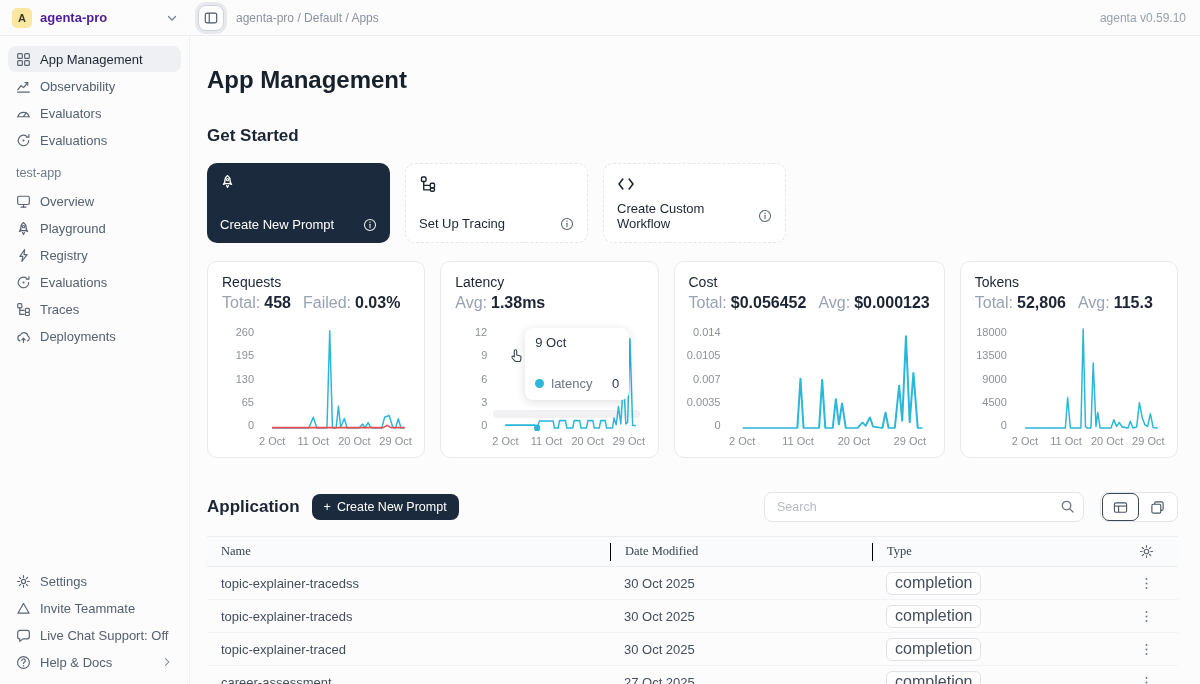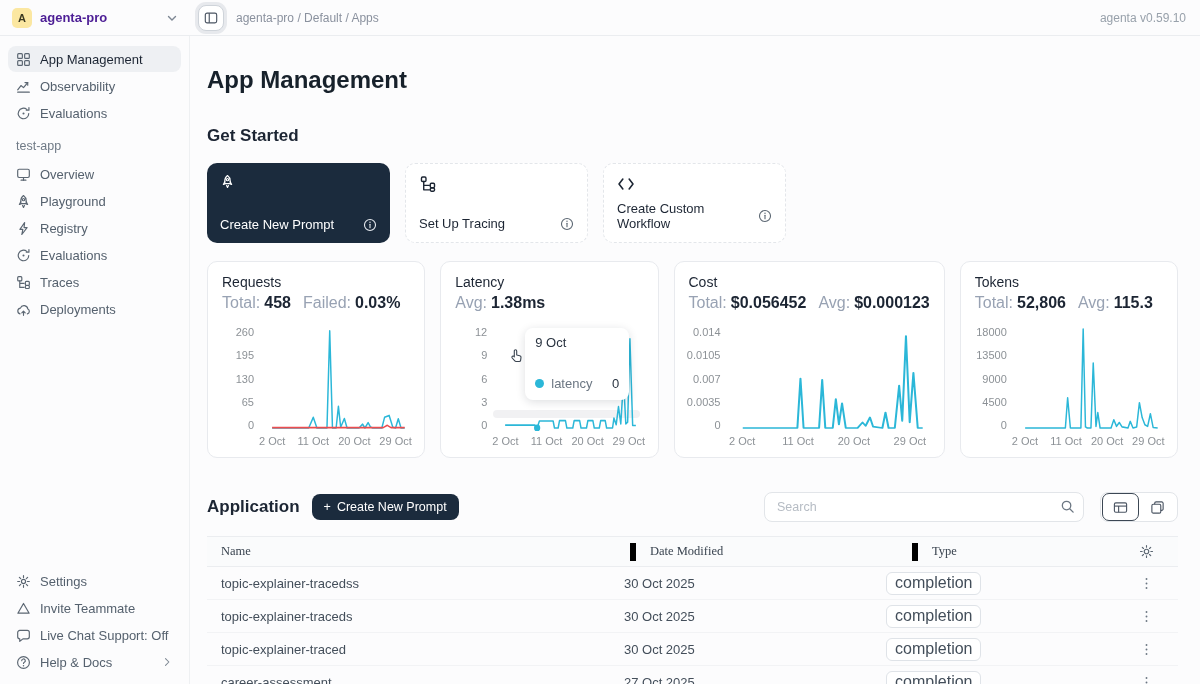--- a/index.html
+++ b/index.html
@@ -81,21 +81,21 @@
   .search-input::placeholder { color:#b6bcc4; }
   .search-icon { position:absolute; right:9px; top:7px; color:#6b7682; cursor:pointer; }
   .view-toggle { display:flex; border:1px solid #e2e5e9; border-radius:8px; background:#fff; height:30px; align-items:center; padding:0 1px; }
   .vt-seg { width:37px; height:28px; display:flex; align-items:center; justify-content:center; color:#4b5563; cursor:pointer; border-radius:7px; }
   .vt-seg.active { border:1.5px solid #3c4754; }
 
   .app-table { margin-top:14px; border-top:1px solid #ebedf0; }
   .thead { display:flex; align-items:center; height:30px; background:#fafbfc; border-bottom:1px solid #ebedf0;
     font-size:12.5px; font-weight:500; color:#39434f; }
   .th { padding:0 14px;font-family:Liberation Serif, serif; }
-  .th.divided { border-left:6px solid #000000; height:18px; display:flex; align-items:center;margin-left:20px; }
+  .th.divided { border-left:1px solid #000000; height:18px; display:flex; align-items:center; }
   .col-name { width:41.5%; flex:0 0 41.5%; }
   .col-date { width:27%; flex:0 0 27%; }
   .col-type { width:22.5%; flex:0 0 22.5%; }
   .col-actions { flex:1; display:flex; justify-content:flex-end; padding-right:24px; color:#5b6672; }
   .trow { display:flex; align-items:center; height:33px; border-bottom:1px solid #f2f3f5; font-size:13px; color:#434e5a; cursor:pointer; }
   .td { padding:0 14px; }
   .type-tag { display:inline-block; border:1px solid #dfe3e8; border-radius:6px; padding:1px 8px 2px; font-size:16px; color:#434e5a; background:#fff; }
   .row-dots { font-size:14px; color:#6b7682; cursor:pointer; line-height:1; }
   .gear-btn { cursor:pointer; display:flex; }
 </style>
@@ -143,20 +143,30 @@
               <polyline points="1.8,11.5 5.3,7 8,9.2 12.5,3.8"></polyline>
               <polyline points="9.6,3.8 12.5,3.8 12.5,6.6"></polyline>
               <line x1="1.8" y1="14" x2="14.2" y2="14"></line>
             </svg>
           </span>
           <span>Observability</span>
         </div>
         <div class="nav-item">
           <span class="icn">
             <svg width="15" height="15" viewBox="0 0 16 16" fill="none" stroke="currentColor" stroke-width="1.25" stroke-linecap="round" stroke-linejoin="round">
+              <path d="M2 11.5 a6.2 6.2 0 0 1 12 0"></path>
+              <line x1="2" y1="11.5" x2="14" y2="11.5"></line>
+              <line x1="8" y1="11 " x2="11" y2="7.5"></line>
+            </svg>
+          </span>
+          <span>Evaluators</span>
+        </div>
+        <div class="nav-item">
+          <span class="icn">
+            <svg width="15" height="15" viewBox="0 0 16 16" fill="none" stroke="currentColor" stroke-width="1.25" stroke-linecap="round" stroke-linejoin="round">
               <path d="M13.6 8 a5.6 5.6 0 1 1-2.1-4.4"></path>
               <polyline points="13.8,1.6 13.8,4.4 11,4.4"></polyline>
               <circle cx="8" cy="8" r="1.1" fill="currentColor" stroke="none"></circle>
             </svg>
           </span>
           <span>Evaluations</span>
         </div>
       </div>
     <div class="section-label">test-app</div>
     <div id="sidebar-app">

